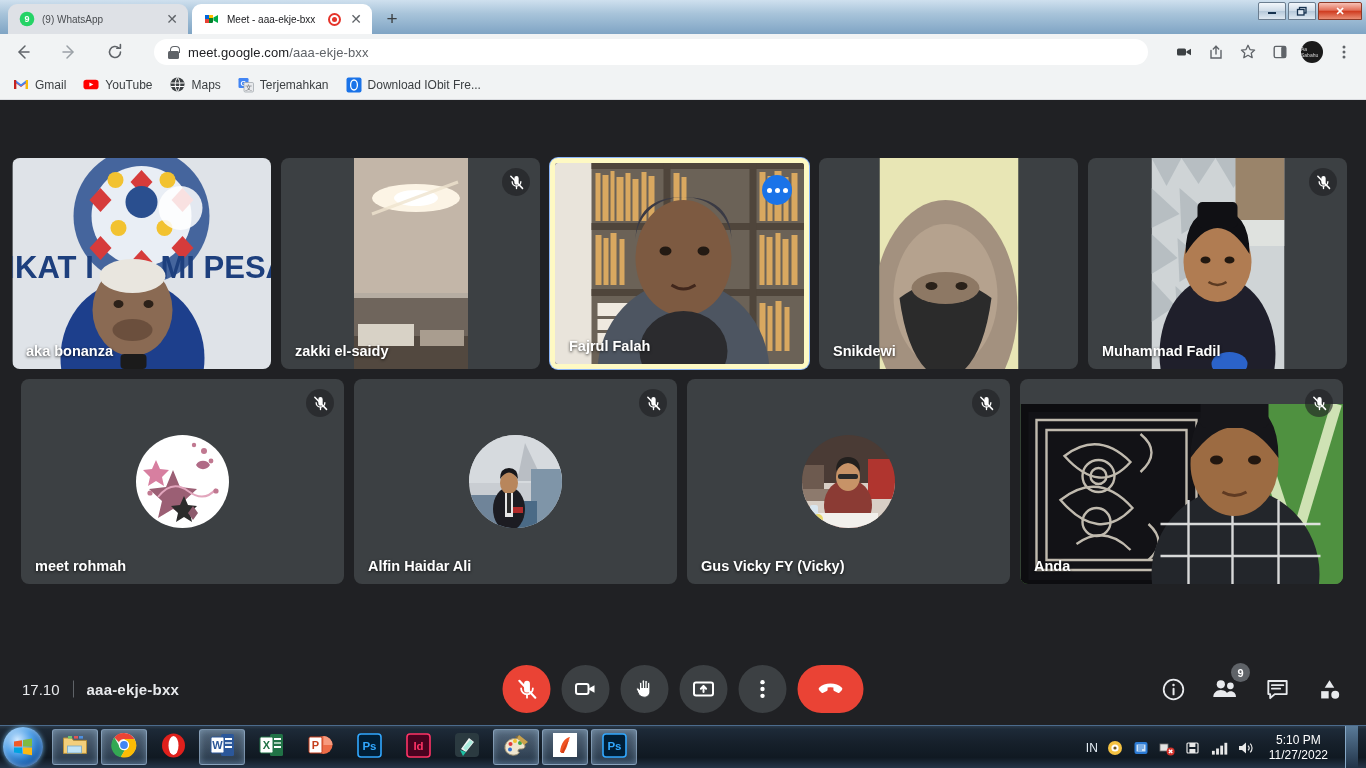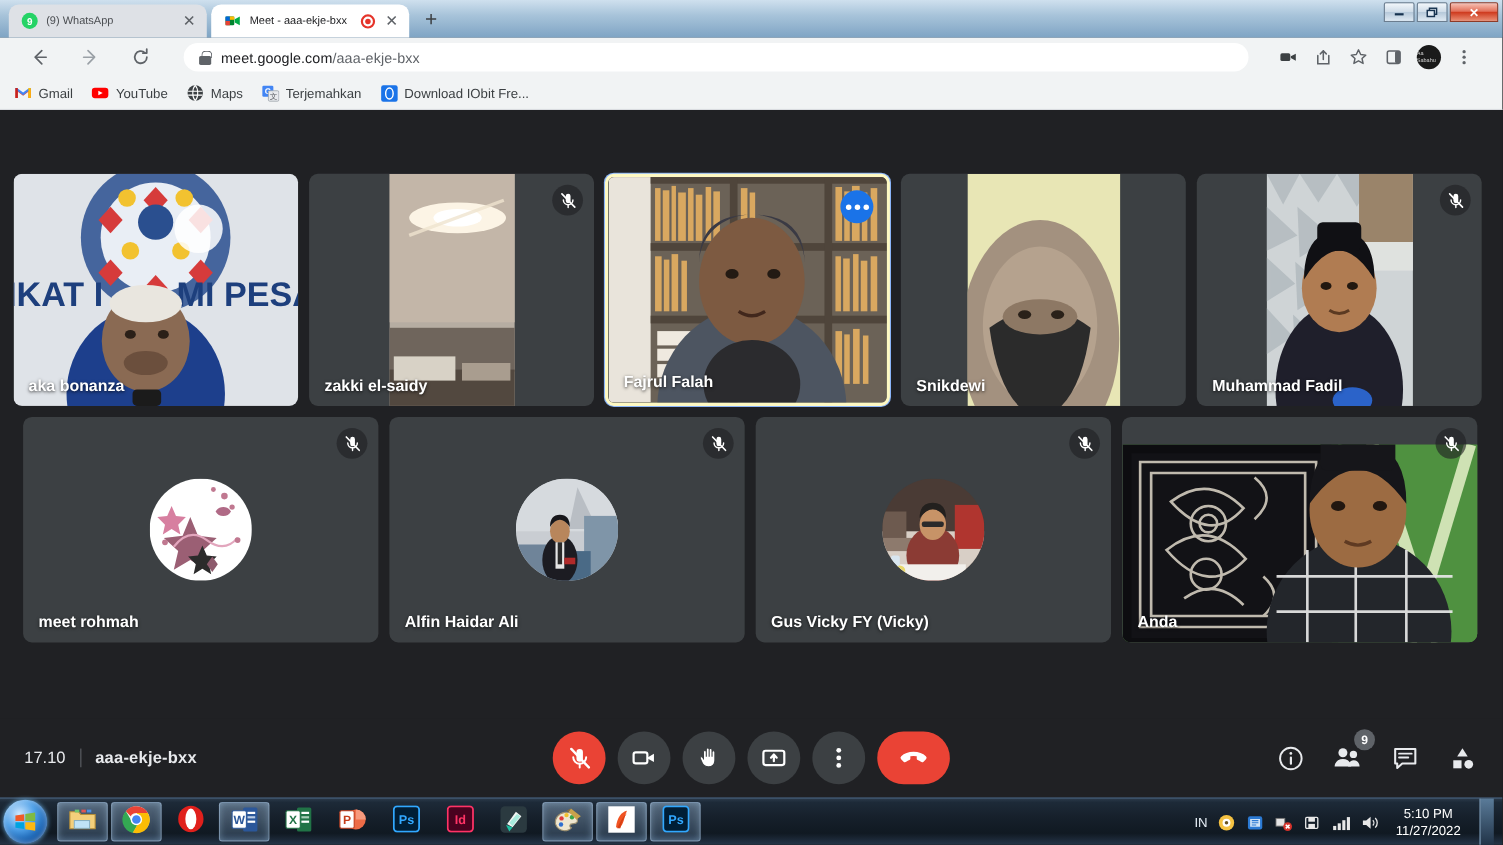--- a/index.html
+++ b/index.html
@@ -78,21 +78,21 @@
   }
   .winbtn.close {
     width: 44px;
     background: linear-gradient(180deg,#f7c2b6 0%, #e2705a 45%, #cf3c20 52%, #ea8e74 100%);
     color:#fff; border-color:#8c3a28; font-weight:bold;
   }
 
   
   .toolbar {
     height: 36px; background:#f1f3f4;
-    display:flex; align-items:center; gap: 16px; padding: 0 21px;
+    display:flex; align-items:center; gap: 16px; padding: 0 8px;
   }
   .navbtn {
     width:30px;height:30px;display:flex;align-items:center;justify-content:center;
     color:#5f6368; font-size:16px; border-radius:50%;
   }
   .omnibox {
     flex: 1 1 auto; height: 26px; background:#ffffff; border-radius:13px;
     display:flex;align-items:center; gap:9px; padding: 0 14px;
     margin: 0 6px 0 8px; font-size: 13px; color:#202124;
   }
@@ -151,21 +151,21 @@
     position:absolute; top:0; bottom:0;
     left:50%; transform:translateX(-50%);
   }
   .tile .name {
     position:absolute; left:14px; bottom:10px;
     color:#fff; font-size:14.5px; font-weight:bold;
     text-shadow: 0 1px 3px rgba(0,0,0,.75);
     z-index: 5; white-space:nowrap;text-align:right;
   }
   .tile.speaking {
-    border: 3px solid #fef9c3; height:211px;
+    border: 5px solid #fef9c3; height:211px;
     box-shadow: 0 0 0 1px #8ab4f8;
   }
   .mic-off {
     position:absolute; top:10px; right:10px; z-index:6;
     width:28px;height:28px;border-radius:50%;
     background: rgba(32,33,36,.62);
     display:flex;align-items:center;justify-content:center;
   }
   .speak-badge{
     position:absolute; top:12px; right:12px; z-index:6;

